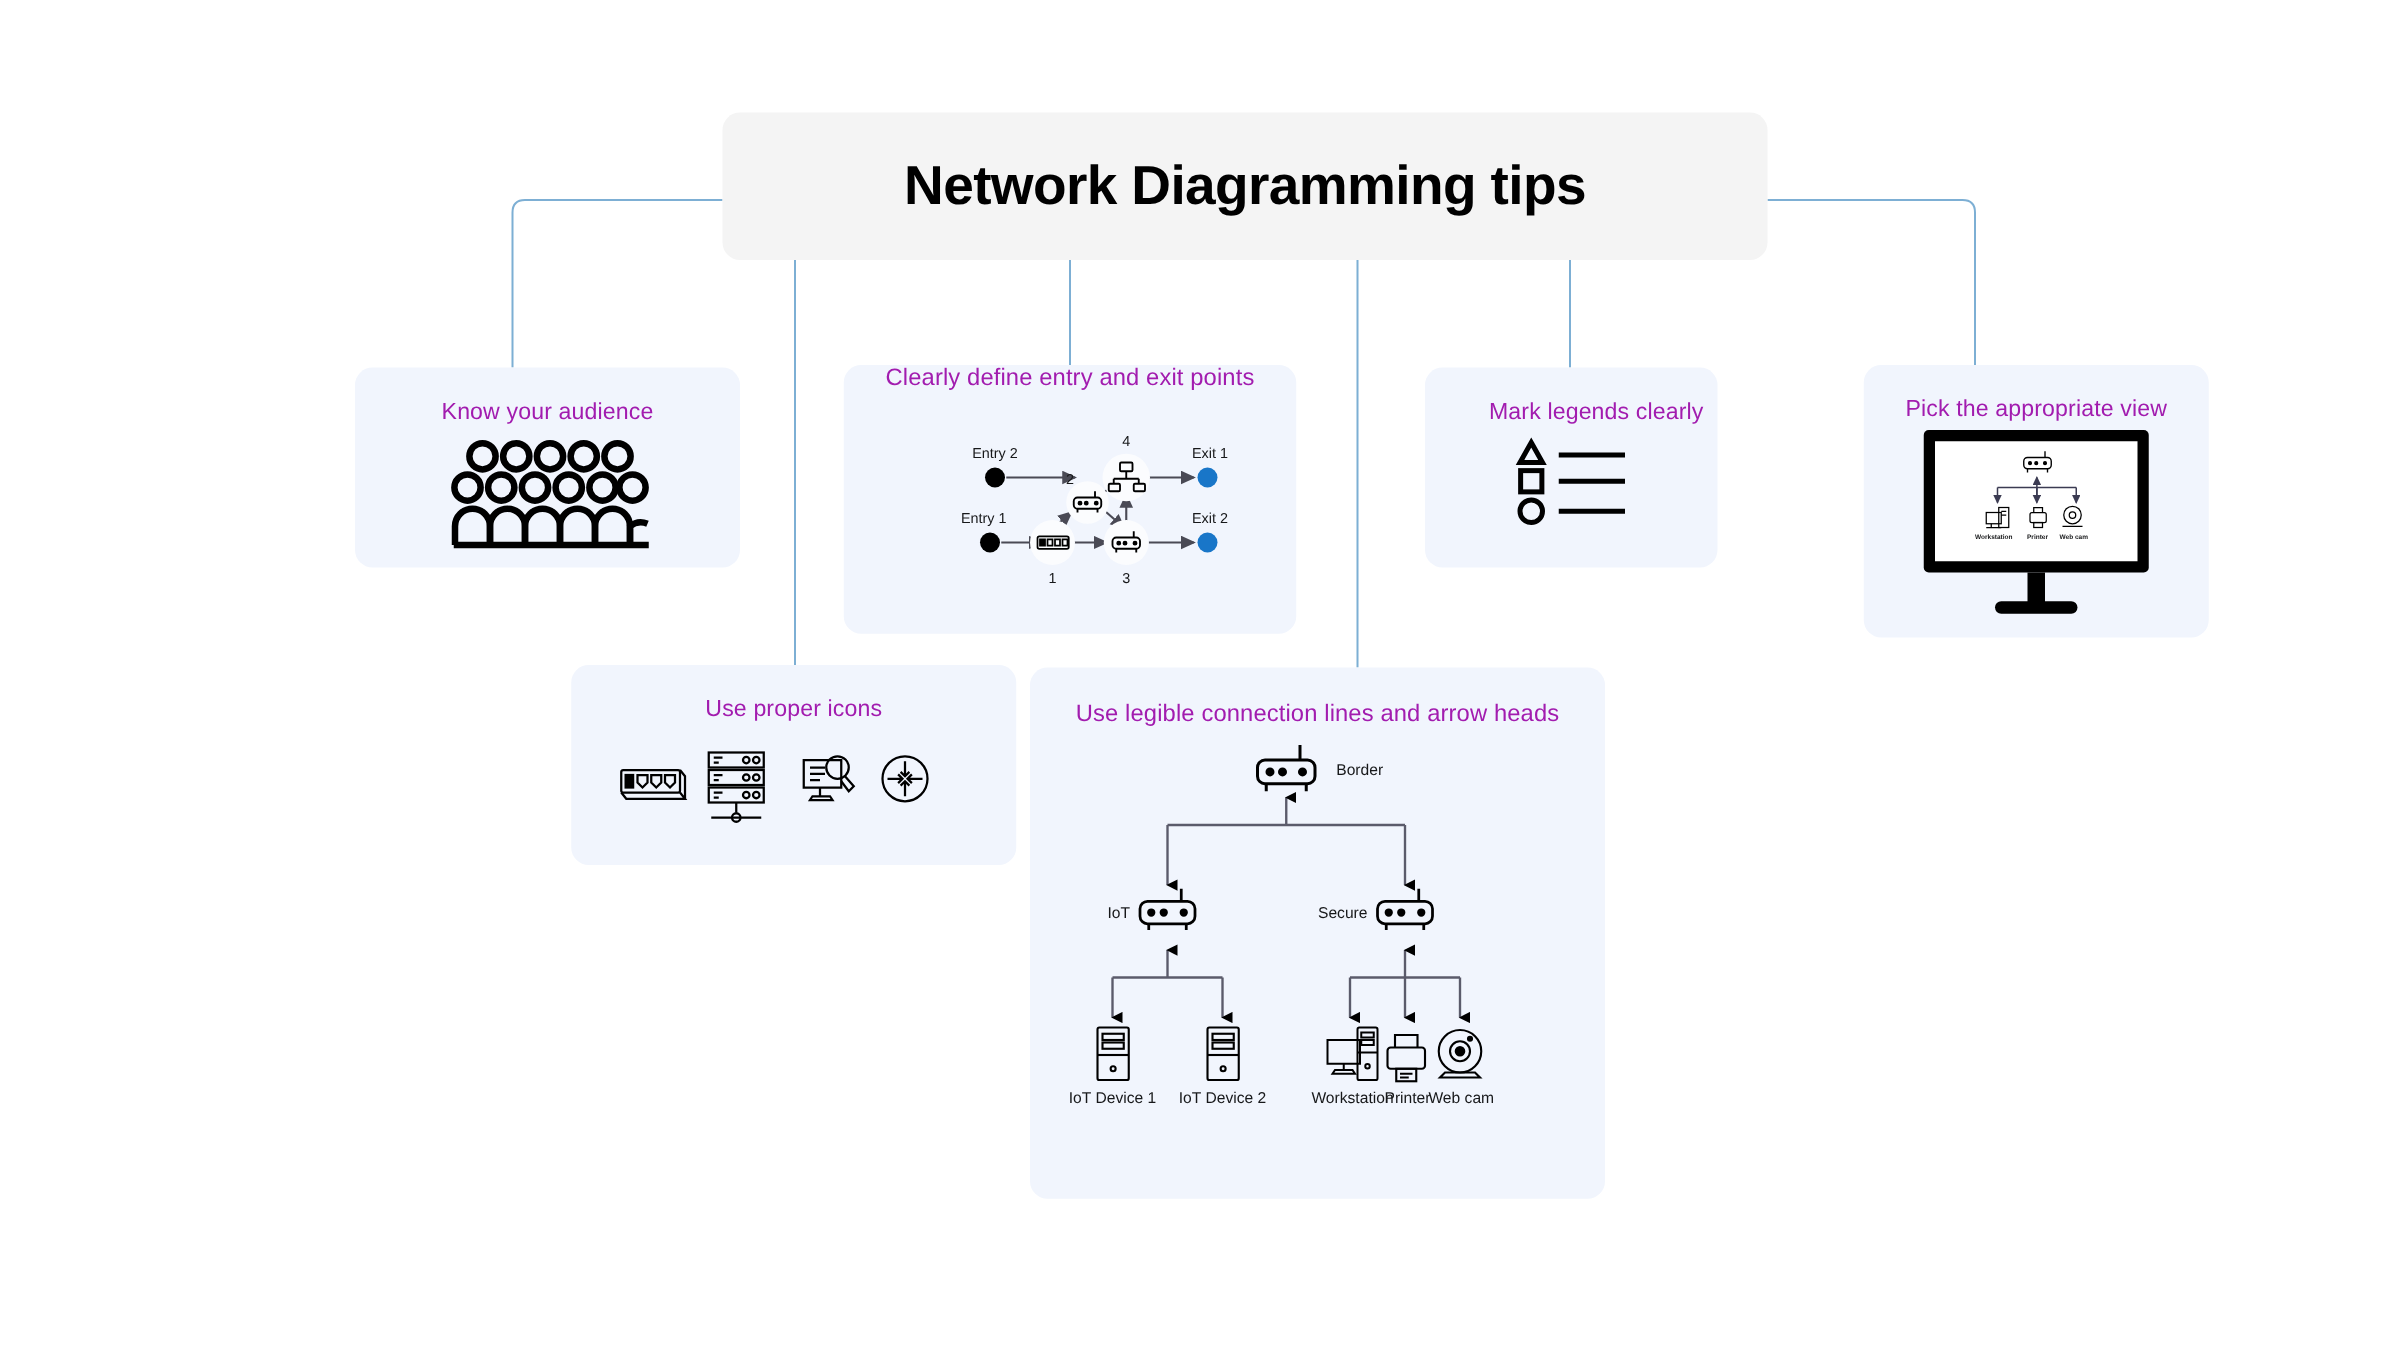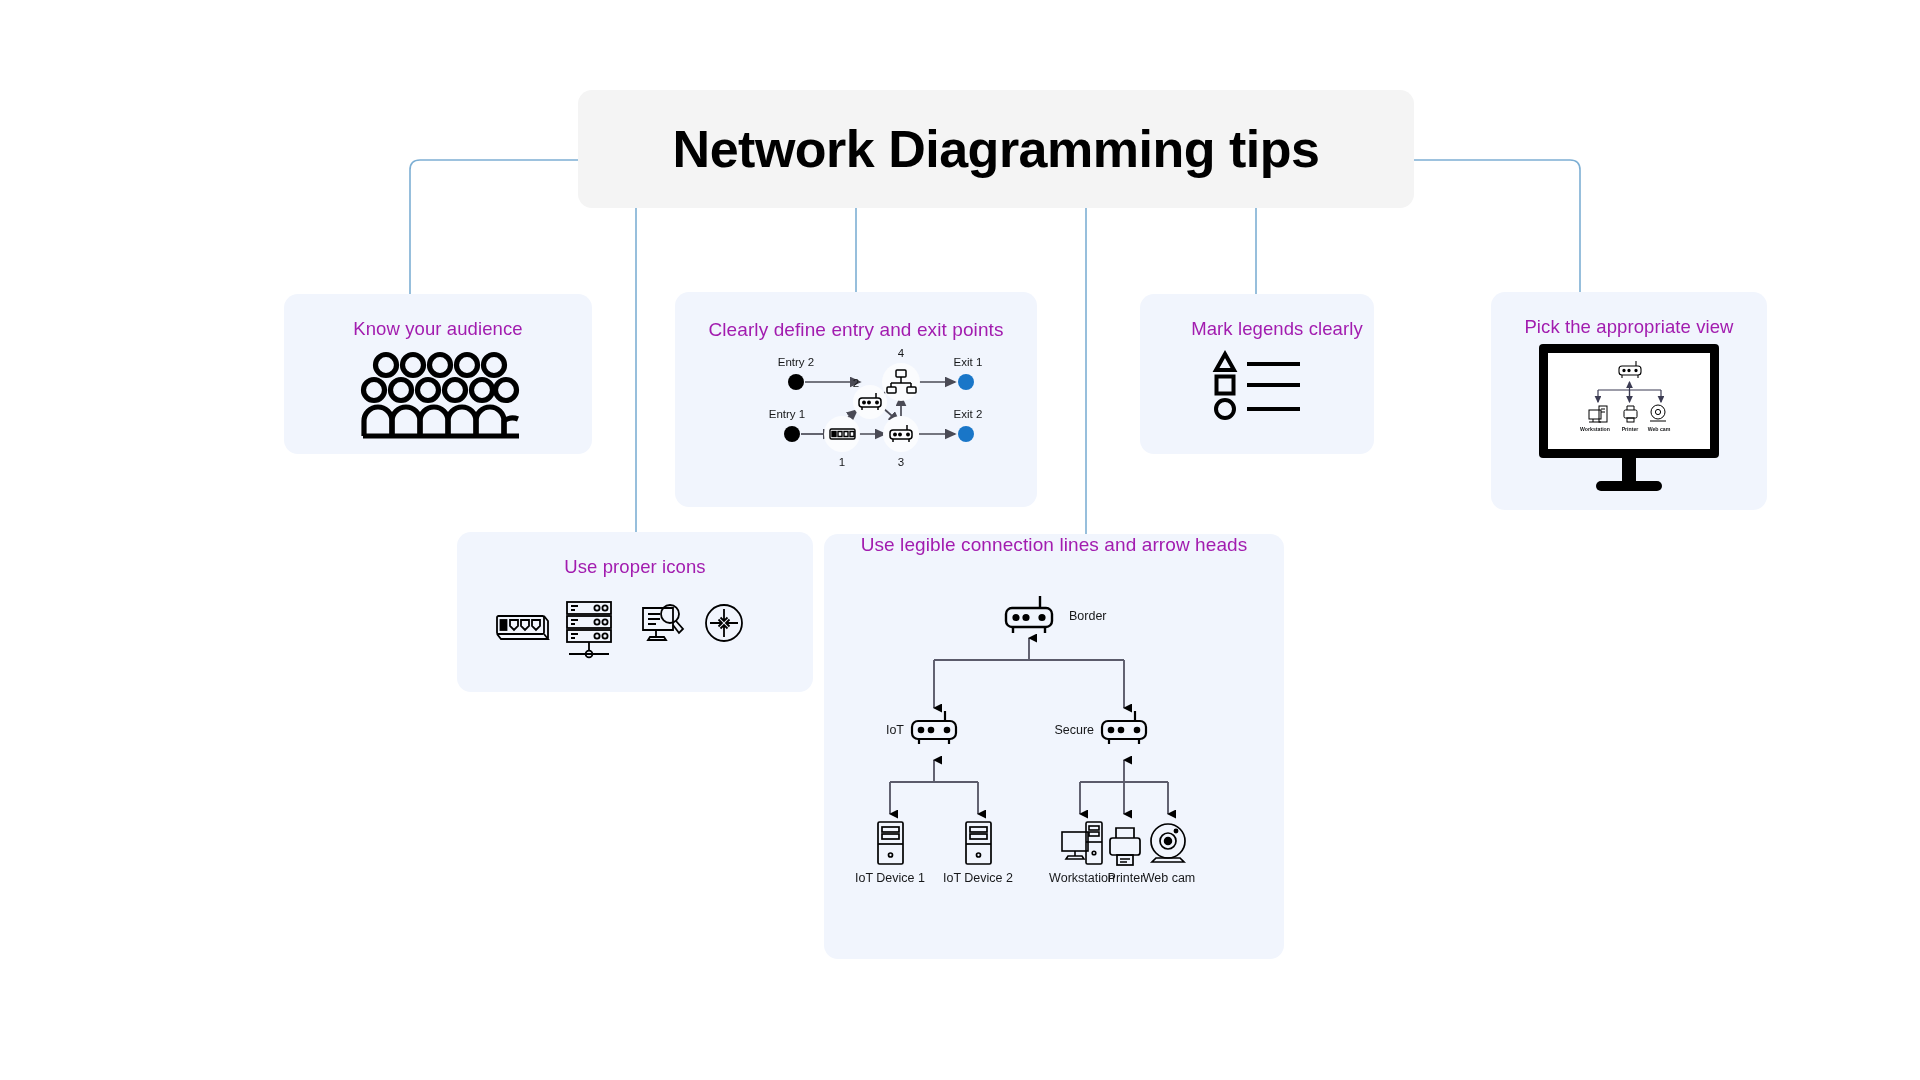--- a/index.html
+++ b/index.html
@@ -43,42 +43,42 @@
     top: 90px;
     width: 836px;
     height: 118px;
     background: #f4f4f4;
     border-radius: 14px;
     display: flex;
     align-items: center;
     justify-content: center;
   }
   #root-title .t {
-    font-size: 52px;
+    font-size: 44px;
     font-weight: 700;
     color: #000000;
     letter-spacing: -0.5px;
     white-space: nowrap;
     text-align: right;
   }
   
   #card-audience  { left: 284px;  top: 294px;  width: 308px;  height: 160px; }
   #card-entryexit { left: 675px;  top: 292px;  width: 362px;  height: 215px; }
   #card-legends   { left: 1140px; top: 294px;  width: 234px;  height: 160px; padding-left: 40px; }
   #card-view      { left: 1454px; top: 292px;  width: 276px;  height: 218px; margin-left: 37px; }
   #card-icons     { left: 457px;  top: 532px;  width: 356px;  height: 160px; }
   #card-lines     { left: 824px;  top: 534px;  width: 460px;  height: 425px; }
 
   #card-audience .card-title,
   #card-legends  .card-title,
   #card-view     .card-title,
   #card-icons    .card-title { font-size: 18.5px; padding-top: 24px; }
 
-  #card-entryexit .card-title { font-size: 19px; padding-top: 27px; }
-  #card-lines     .card-title { font-size: 19px; }
+  #card-entryexit .card-title { font-size: 19px; }
+  #card-lines     .card-title { font-size: 19px; padding-top: 27px; }
 
   .art { position: absolute; left: 0; right: 0; }
   svg { display: block; }
   .lbl { font-family: "Liberation Sans", sans-serif; fill: #17181a; }
 </style>
 </head>
 <body>
 
 <div id="stage">
 

